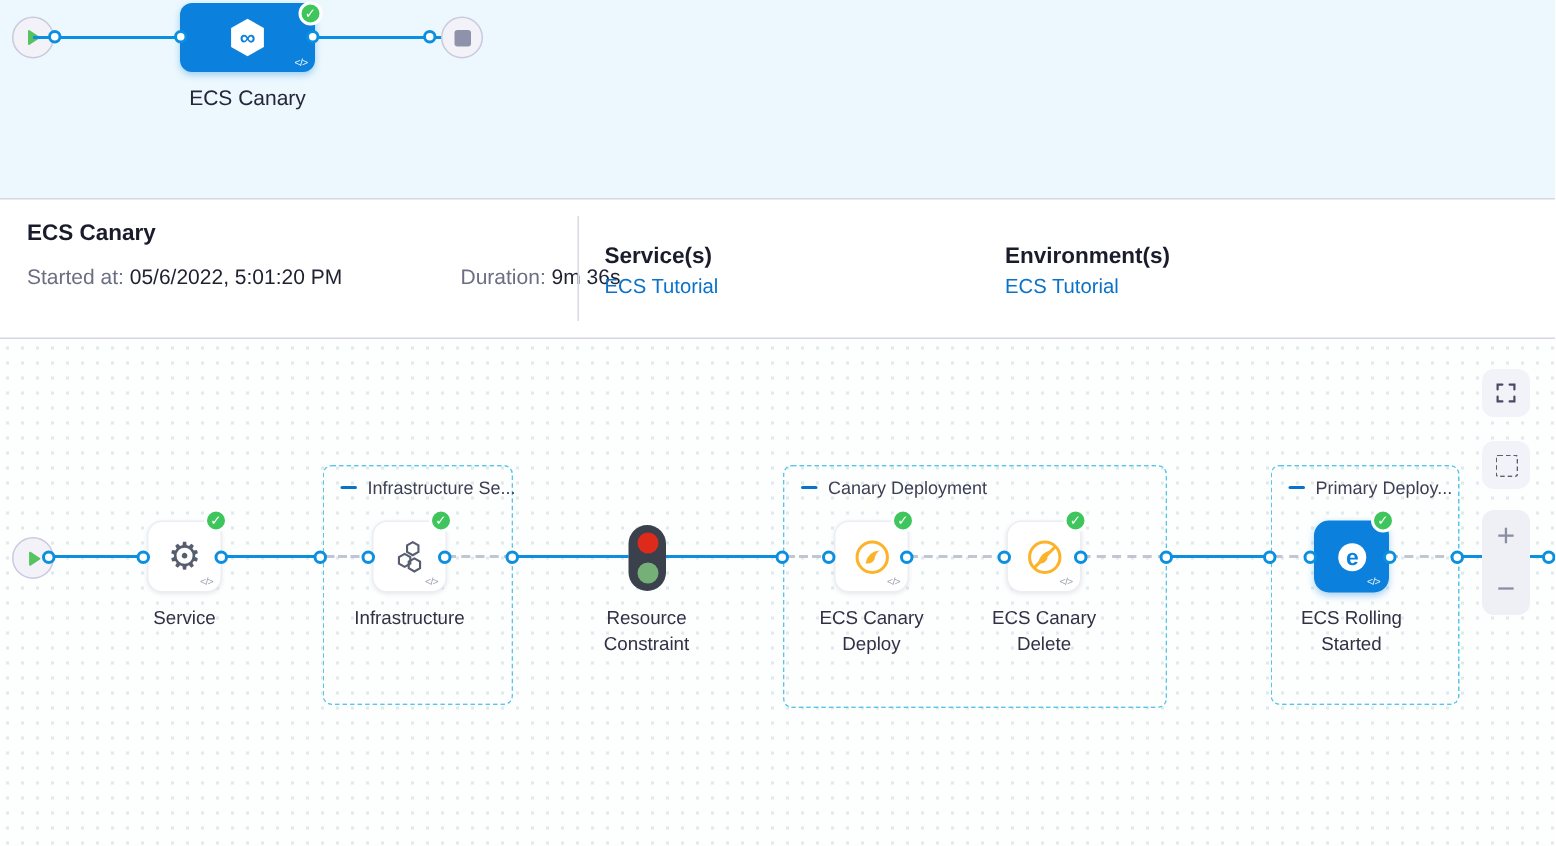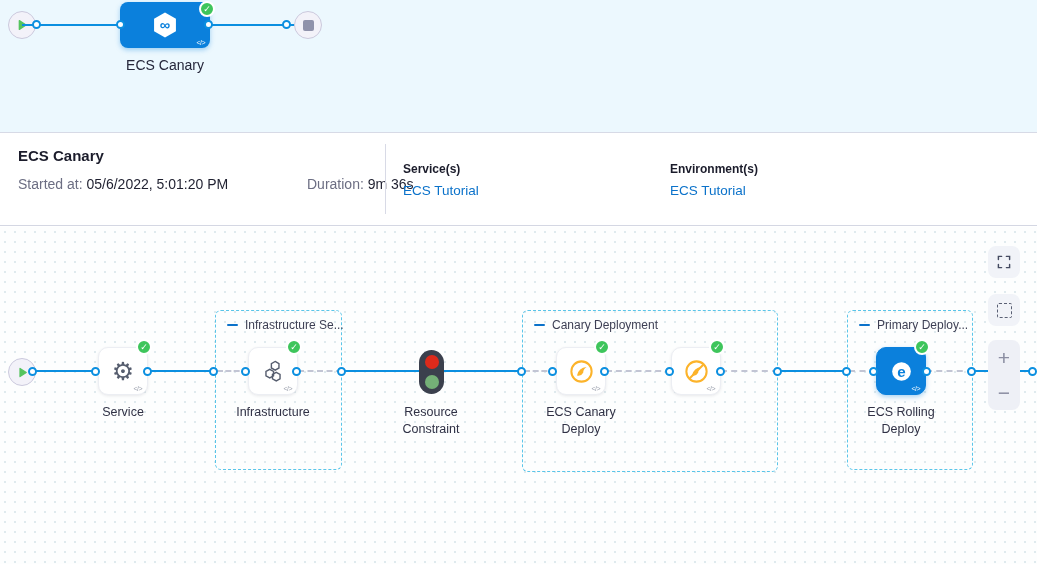--- a/index.html
+++ b/index.html
@@ -19,21 +19,21 @@
   .dashline { position:absolute; height:0; border-top:2px dashed #c2c5d4; }
   .dot { position:absolute; width:9px; height:9px; border-radius:50%; background:#fff; border:2px solid #0b8fe0; z-index:4; }
   .check-badge { position:absolute; width:16px; height:16px; border-radius:50%; background:#3ec55b; border:2px solid #fff; color:#fff; font-size:9px; font-weight:bold; display:flex; align-items:center; justify-content:center; z-index:5; line-height:1; }
   .stage-label { position:absolute; font-size:14px; color:#25263a; }
   
   .info-bar { position:absolute; left:0; top:134px; width:1037px; height:92px; background:#fff; border-bottom:1px solid #d4d7e3; }
   .info-title { position:absolute; left:18px; top:13px; font-size:15px; font-weight:bold; color:#1b1c2b; }
   .info-line { position:absolute; top:42px; font-size:14px; color:#1f2030; }
   .info-muted { color:#6c6e83; }
   .v-divider { position:absolute; left:385px; top:10px; width:1px; height:70px; background:#d8dae6; }
-  .meta-label { position:absolute; top:28px; font-size:12px; font-weight:bold; color:#1b1c2b; }
+  .meta-label { position:absolute; top:28px; font-size:15px; font-weight:bold; color:#1b1c2b; }
   .meta-link { position:absolute; top:49px; font-size:13.5px; color:#0b72ca; cursor:pointer; }
   
   .canvas { position:absolute; left:0; top:227px; width:1037px; height:337px;
     background-color:#fdfefe;
     background-image:radial-gradient(circle,#dfeaee 1.1px, transparent 1.2px);
     background-size:10px 10px; }
   .group-box { position:absolute; border:1px dashed #59c5e9; border-radius:6px; z-index:1; }
   .group-head { position:absolute; left:11px; top:7px; display:flex; align-items:center; gap:7px; }
   .group-minus { width:11px; height:2.5px; background:#0b72ca; border-radius:2px; cursor:pointer; }
   .group-label { font-size:12px; color:#3d3f54; white-space:nowrap; }
@@ -200,34 +200,35 @@
           <circle cx="12" cy="12" r="9" fill="none" stroke="#fcb32a" stroke-width="1.8"></circle>
           <path d="M8 15.5 Q9.5 8.5 16.5 8 Q13.5 10 13.5 13 Q11.5 16.5 8 15.5 Z" fill="#fcb32a"></path>
           <line x1="6" y1="18" x2="18" y2="6" stroke="#fcb32a" stroke-width="1.8"></line>
         </svg>
       </span>
       <span class="code-glyph">&lt;/&gt;</span>
     </div>
     <div class="check-badge" style="left:709px;top:112px">
         <span>✓</span>
       </div>
+    <div class="node-label" style="left:648px;top:177px">ECS Canary Delete</div>
 
     <div class="step-card blue" style="left:876px;top:120px">
       <span style="display:flex">
         <svg width="27" height="27" viewBox="0 0 24 24">
           <circle cx="12" cy="12" r="8.3" fill="#ffffff"></circle>
           <text x="12" y="16.8" text-anchor="middle" font-size="13.5" font-weight="bold" fill="#0b80dc">e</text>
         </svg>
       </span>
       <span class="code-glyph">&lt;/&gt;</span>
     </div>
     <div class="check-badge" style="left:914px;top:112px">
         <span>✓</span>
       </div>
-    <div class="node-label" style="left:853px;top:177px">ECS Rolling Deploy</div>
+    <div class="node-label" style="left:853px;top:177px">ECS Rolling Started</div>
 
     <span class="dot" style="left:28px;top:140px"></span>
     <span class="dot" style="left:91px;top:140px"></span>
     <span class="dot" style="left:143px;top:140px"></span>
     <span class="dot" style="left:209px;top:140px"></span>
     <span class="dot" style="left:241px;top:140px"></span>
     <span class="dot" style="left:292px;top:140px"></span>
     <span class="dot" style="left:337px;top:140px"></span>
     <span class="dot" style="left:517px;top:140px"></span>
     <span class="dot" style="left:548px;top:140px"></span>

